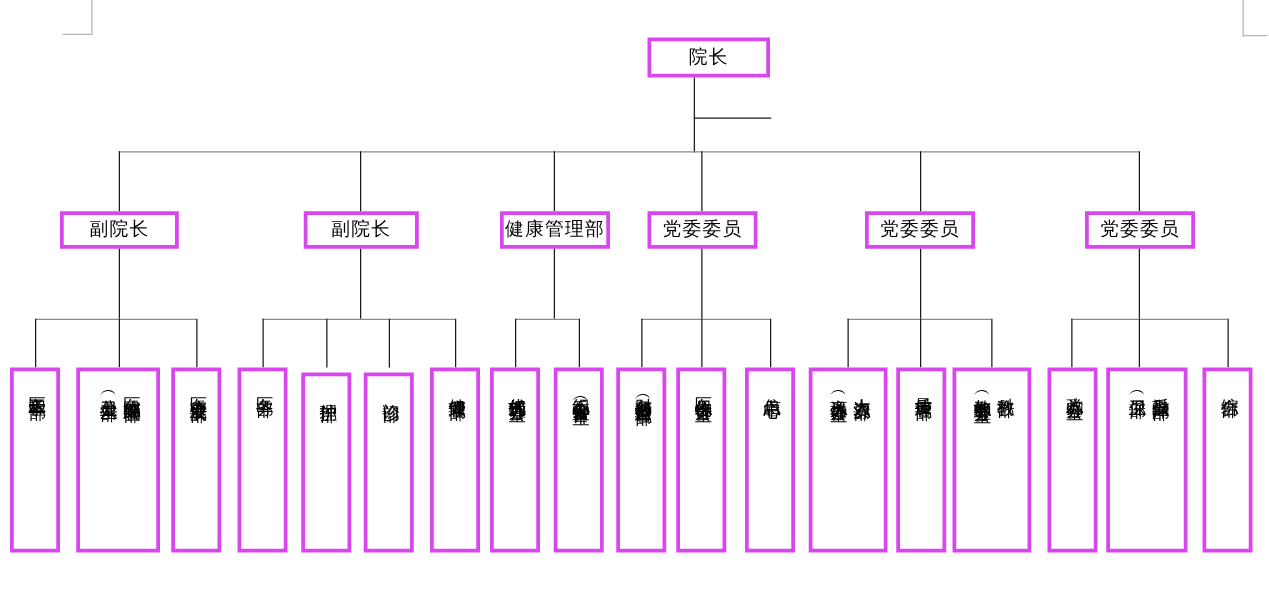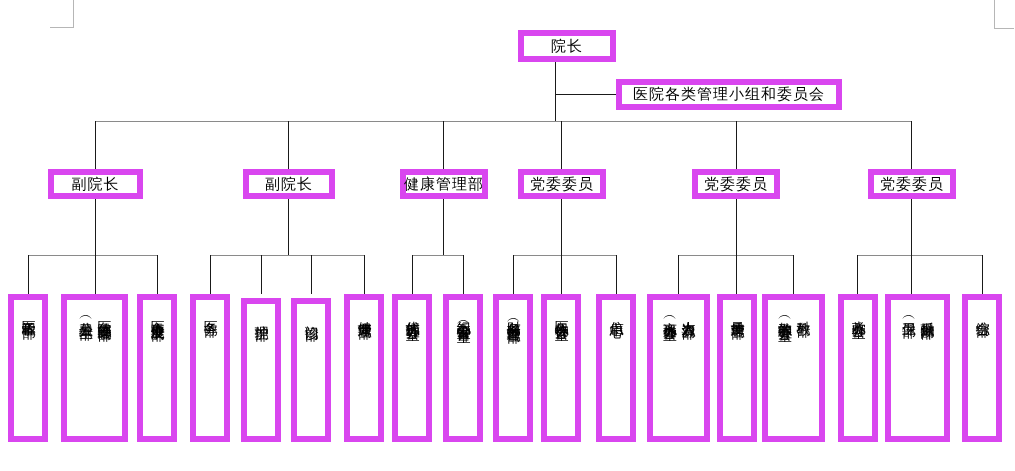--- a/index.html
+++ b/index.html
@@ -22,21 +22,21 @@
 
   
   .ln{position:absolute;background:#1a1a1a;}
   .ln.v{width:1px;}
   .ln.h{height:1px;}
   .ln.grey{background:#8a8a8a;}
 
   
   .box{
     position:absolute;
-    border:6px solid #d946ef;
+    border:3px solid #d946ef;
     background:#fff;
     box-sizing:border-box;
     display:flex;
     align-items:center;
     justify-content:center;
     color:#000;
   }
   
   .box.h-box{
     font-size:15px;
@@ -86,23 +86,20 @@
   </div>
 
   <div class="box h-box" style="left:518px;top:30px;width:98px;height:32px;">
     <span>院长</span>
   </div>
 
   <div class="ln v" style="left:555px;top:62px;height:60px;"></div>
 
   <div class="ln h" style="left:555px;top:94px;width:62px;"></div>
 
-  <div class="box h-box" style="left:616px;top:79px;width:226px;height:31px;">
-    <span>医院各类管理小组和委员会</span>
-  </div>
 
   <div class="ln h grey" style="left:95px;top:121px;width:816px;"></div>
 
   <div class="ln v" style="left:95px;top:121px;height:48px;"></div>
   <div class="ln v" style="left:288px;top:121px;height:48px;"></div>
   <div class="ln v" style="left:443px;top:121px;height:48px;"></div>
   <div class="ln v" style="left:561px;top:121px;height:48px;"></div>
   <div class="ln v" style="left:736px;top:121px;height:48px;"></div>
   <div class="ln v" style="left:911px;top:121px;height:48px;"></div>
 

